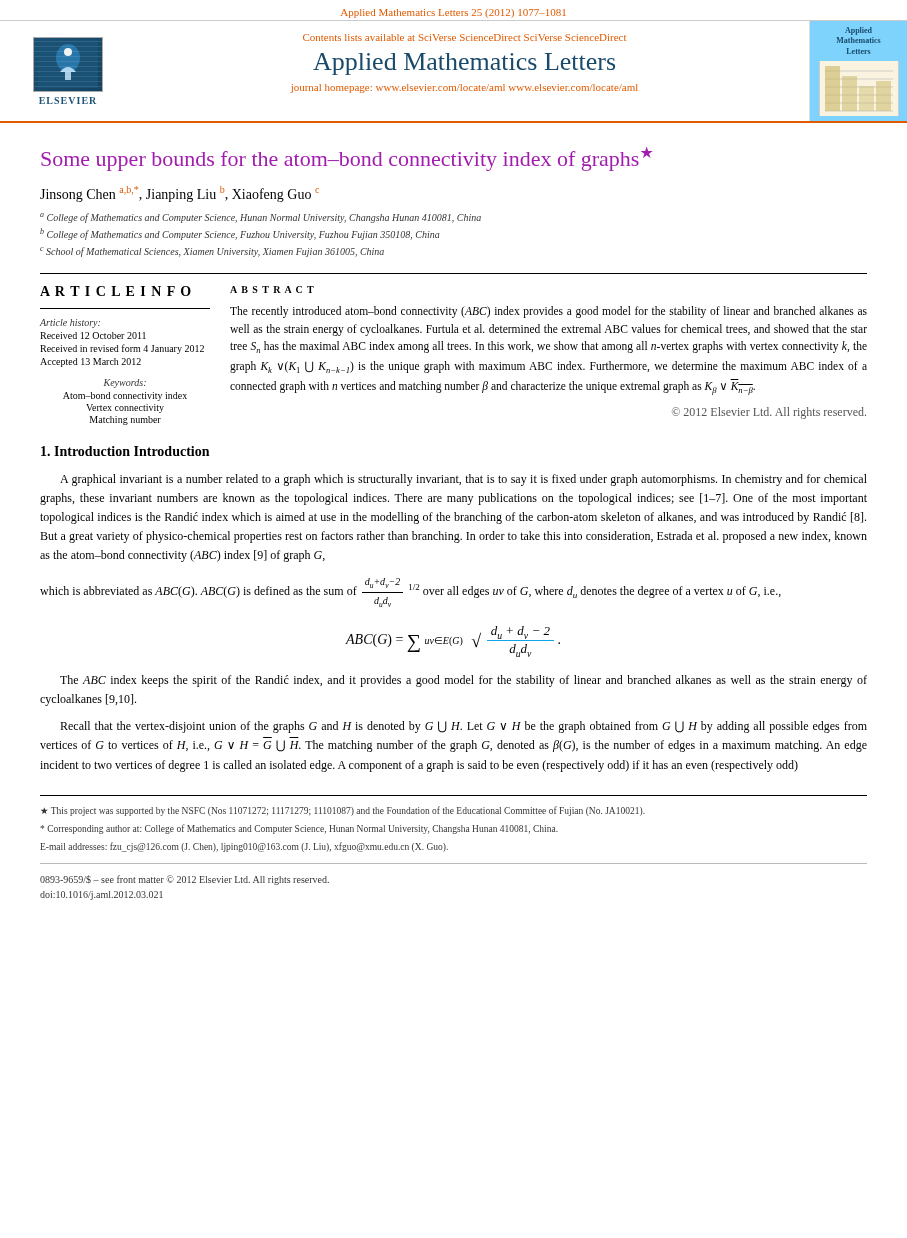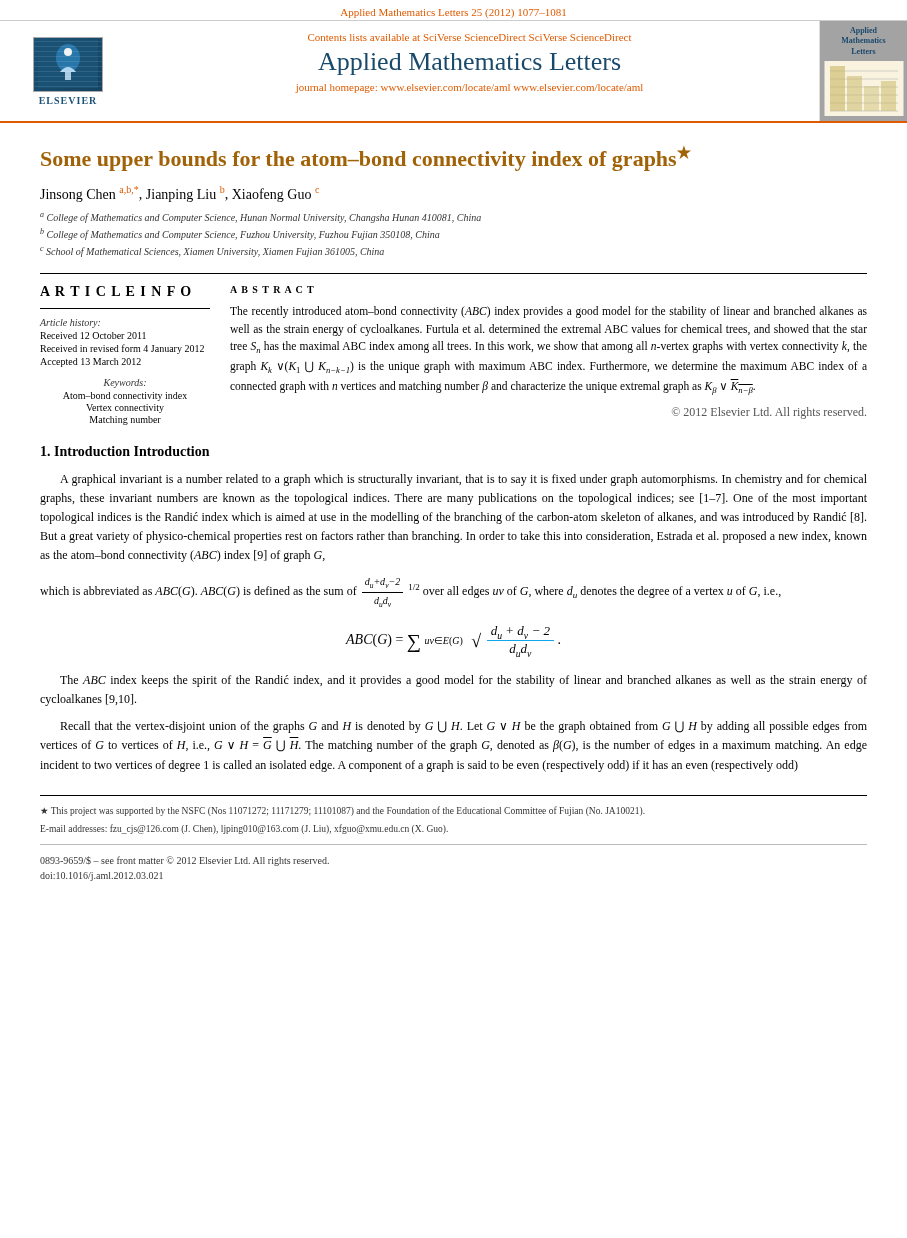--- a/index.html
+++ b/index.html
@@ -95,22 +95,22 @@
       font-family: 'Times New Roman', Times, serif;
       margin-bottom: 4px;
     }
     .journal-homepage {
       font-size: 11px;
       color: #666;
     }
     .journal-homepage span { color: #e05a00; }
 
     .banner-right {
-      width: 88px;
-      background: #a3a3a3;
+      width: 98px;
+      background: #7dd3fc;
       display: flex;
       flex-direction: column;
       align-items: center;
       justify-content: center;
       padding: 5px;
       border-left: 1px solid #ddd;
     }
     .banner-right-title {
       font-size: 8px;
       font-weight: bold;
@@ -132,22 +132,22 @@
     }
 
     
     .main-content {
       padding: 20px 40px 20px 40px;
     }
 
     
     .article-title {
       font-size: 22px;
-      font-weight: bold;
-      color: #a16207;
+      font-weight: normal;
+      color: #a21caf;
       margin-bottom: 10px;
       line-height: 1.3;
       font-family: 'Times New Roman', Times, serif;
     }
     .title-star { font-size: 16px; vertical-align: super; }
 
     
     .authors {
       font-size: 14px;
       color: #000;
@@ -464,20 +464,23 @@
     <span class="italic">G</span> ⋃ <span class="italic">H</span> by adding all possible edges from vertices of <span class="italic">G</span> to vertices of <span class="italic">H</span>, i.e., <span class="italic">G</span> ∨ <span class="italic">H</span> = <span style="text-decoration:overline; font-style:italic;">G</span> ⋃ <span style="text-decoration:overline; font-style:italic;">H</span>. The matching number of the
     graph <span class="italic">G</span>, denoted as <span class="italic">β</span>(<span class="italic">G</span>), is the number of edges in a maximum matching. An edge incident to two vertices of degree 1
     is called an isolated edge. A component of a graph is said to be even (respectively odd) if it has an even (respectively odd)
   </div>
 
   <div class="footer-section">
     <div class="footer-note">
       <span>★ This project was supported by the NSFC (Nos 11071272; 11171279; 11101087) and the Foundation of the Educational Committee of Fujian (No. JA10021).</span>
     </div>
     <div class="footer-note">
+      <span>* Corresponding author at: College of Mathematics and Computer Science, Hunan Normal University, Changsha Hunan 410081, China.</span>
+    </div>
+    <div class="footer-note">
       <span>E-mail addresses: fzu_cjs@126.com (J. Chen), ljping010@163.com (J. Liu), xfguo@xmu.edu.cn (X. Guo).</span>
     </div>
     <div class="divider-line"></div>
     <div class="doi-line">0893-9659/$ – see front matter © 2012 Elsevier Ltd. All rights reserved.</div>
     <div class="doi-line">doi:10.1016/j.aml.2012.03.021</div>
   </div>
 
 </div>
 
 </body></html>

